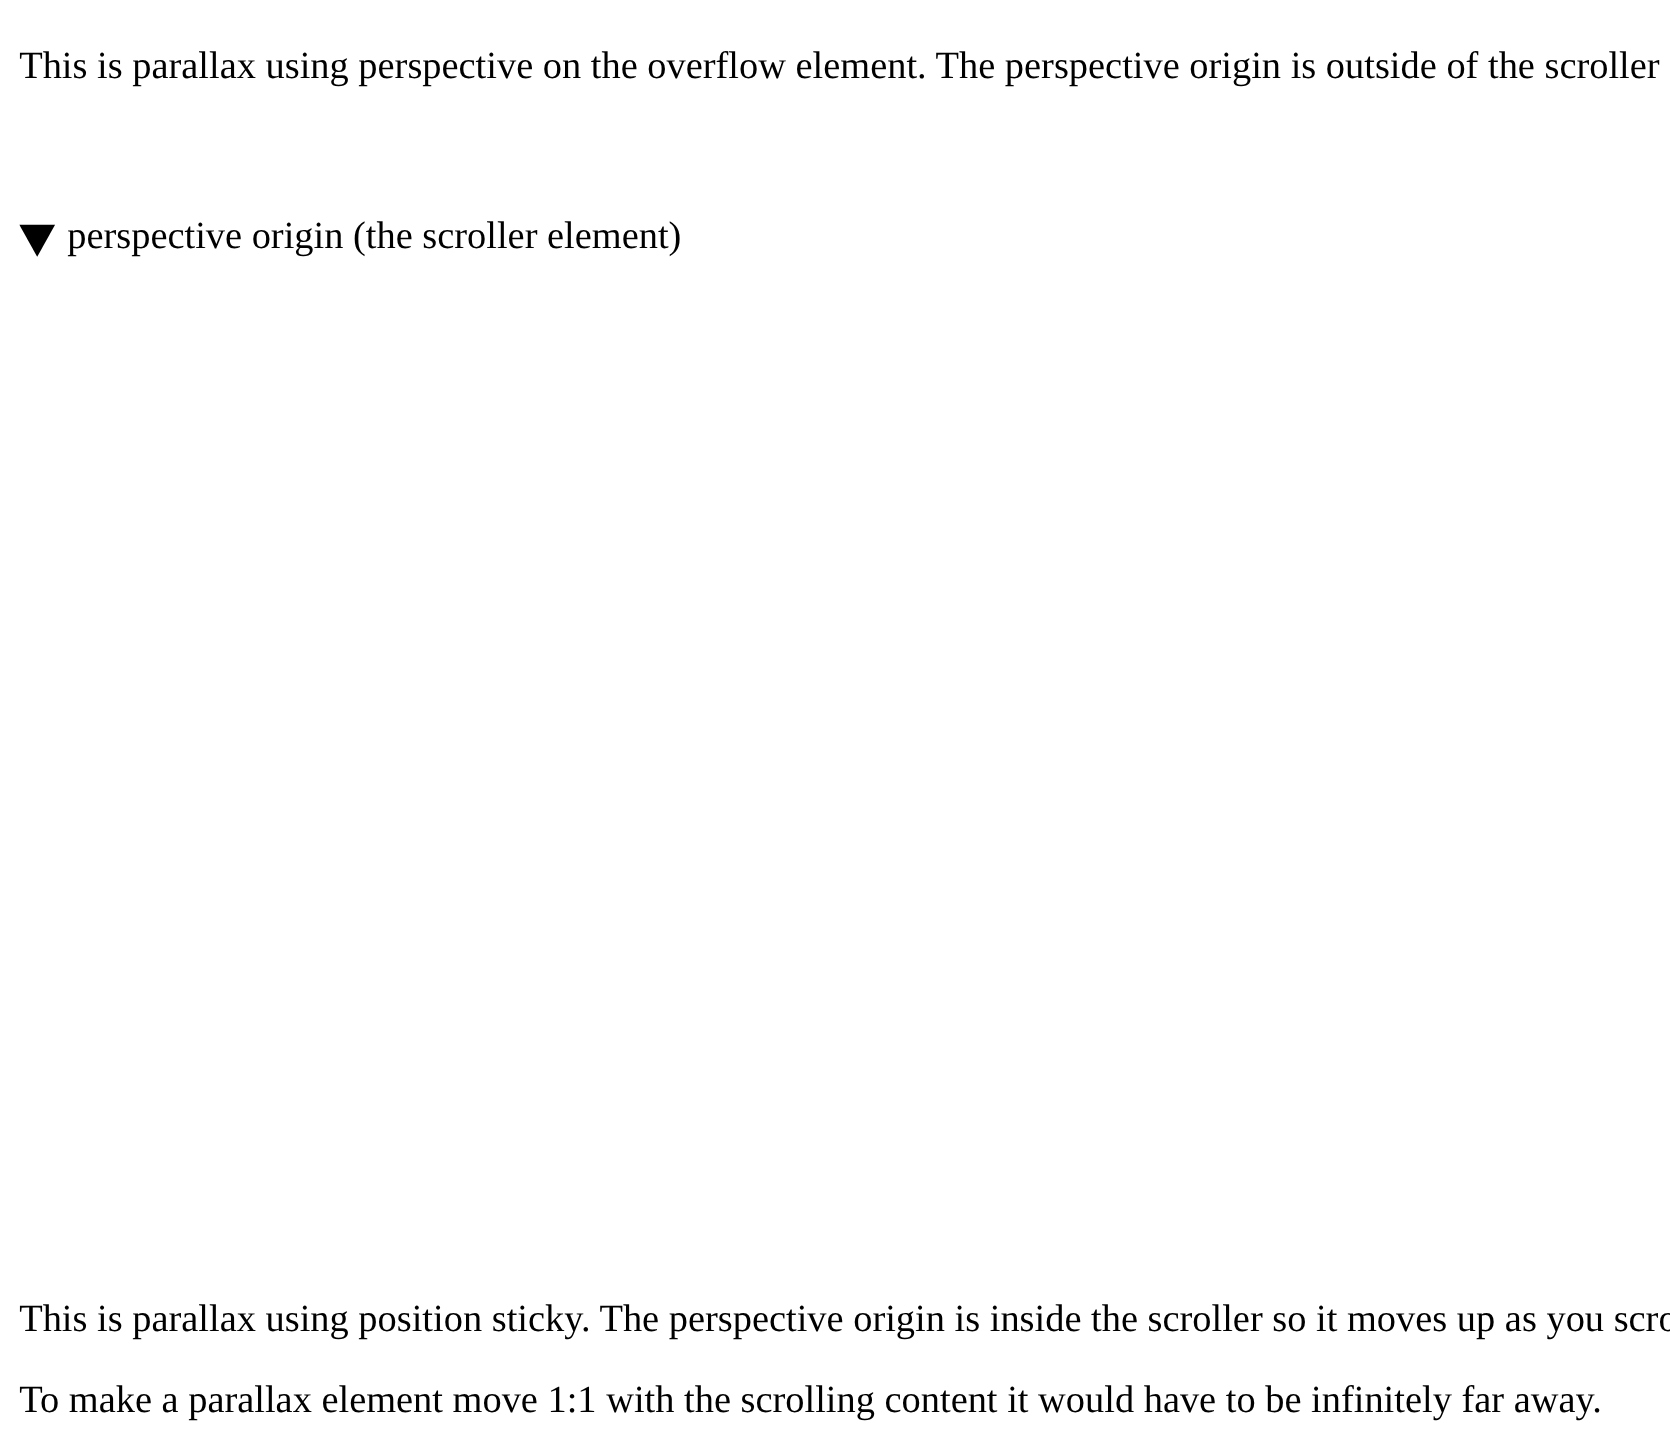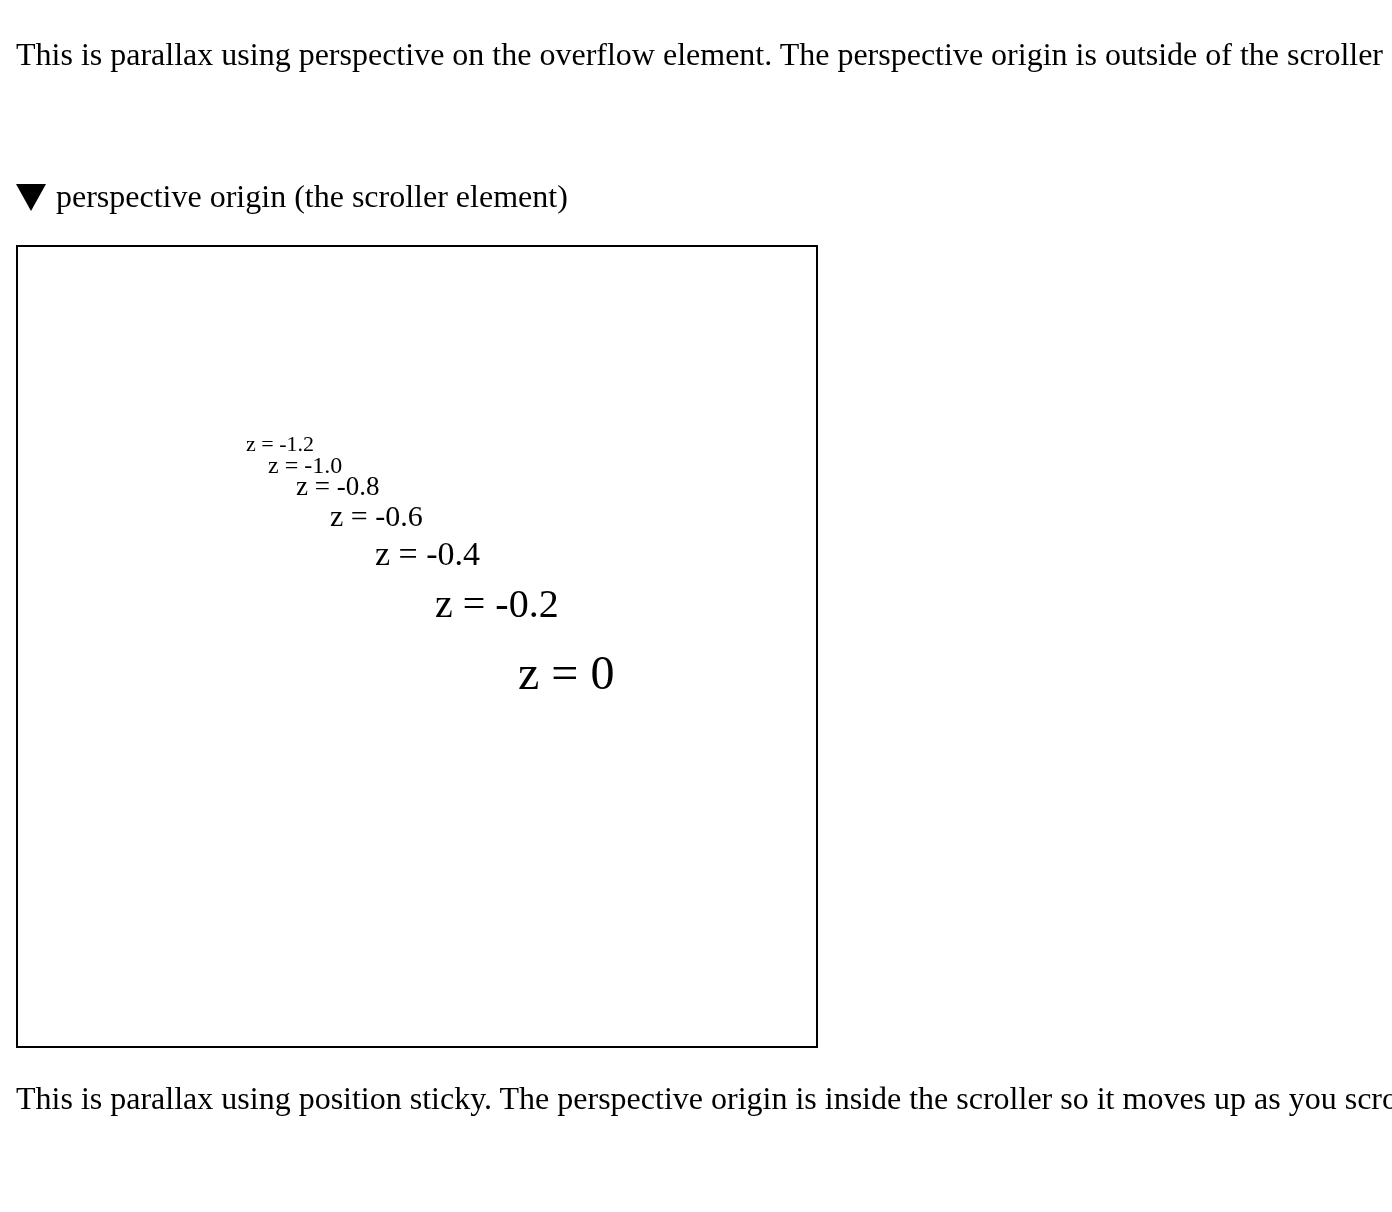--- a/index.html
+++ b/index.html
@@ -27,21 +27,21 @@
   .p1 { left: 16px; top: 36px; }
   .p2 { left: 16px; top: 105px; }
   .p3 { left: 16px; top: 1080px; }
   .p4 { left: 16px; top: 1148px; }
 
   .summary {
     position: absolute;
     left: 16px;
     top: 178px;
     display: flex;
-    align-items: center;
+    align-items: flex-end;
     cursor: pointer;
   }
   .summary .tri {
     display: block;
     margin-top: 2px;
     margin-right: 10px;
     flex: none;
   }
   .summary .summary-text {
     font-size: 32px;
@@ -81,26 +81,18 @@
   <p class="para p1">This is parallax using perspective on the overflow element. The perspective origin is outside of the scroller so</p>
 
 
   <div class="summary">
     <svg class="tri" width="30" height="28" viewBox="0 0 30 28">
       <polygon points="0,0 30,0 15,27" fill="#000000"></polygon>
     </svg>
     <span class="summary-text">perspective origin (the scroller element)</span>
   </div>
 
-  <div class="scroller">
-    <div class="zl zl-0">z = -1.2</div>
-    <div class="zl zl-1">z = -1.0</div>
-    <div class="zl zl-2">z = -0.8</div>
-    <div class="zl zl-3">z = -0.6</div>
-    <div class="zl zl-4">z = -0.4</div>
-    <div class="zl zl-5">z = -0.2</div>
-    <div class="zl zl-6">z = 0</div>
-  </div>
 
   <p class="para p3">This is parallax using position sticky. The perspective origin is inside the scroller so it moves up as you scroll</p>
 
+  <p class="para p4">To make a parallax element move 1:1 with the scrolling content it would have to be infinitely far away.</p>
 
 </div>
 
 </body></html>

